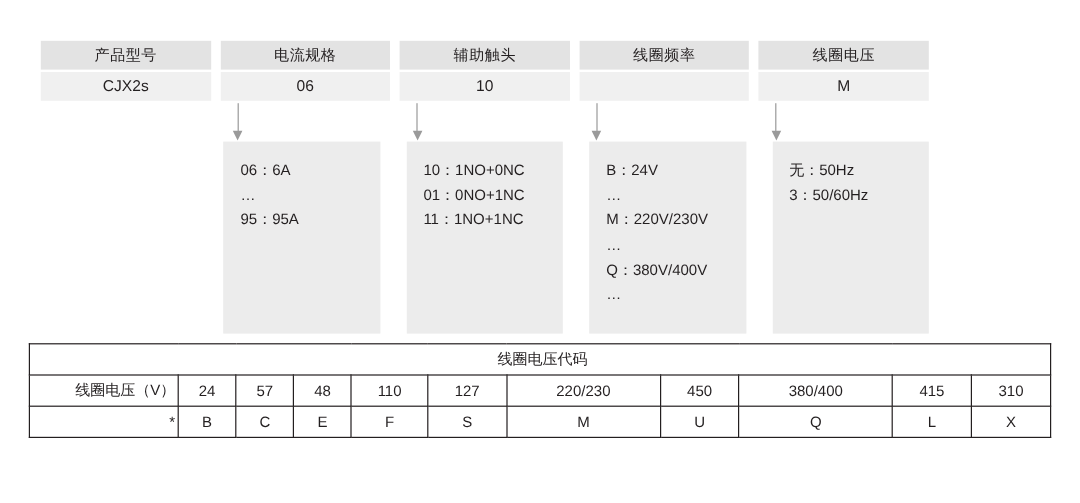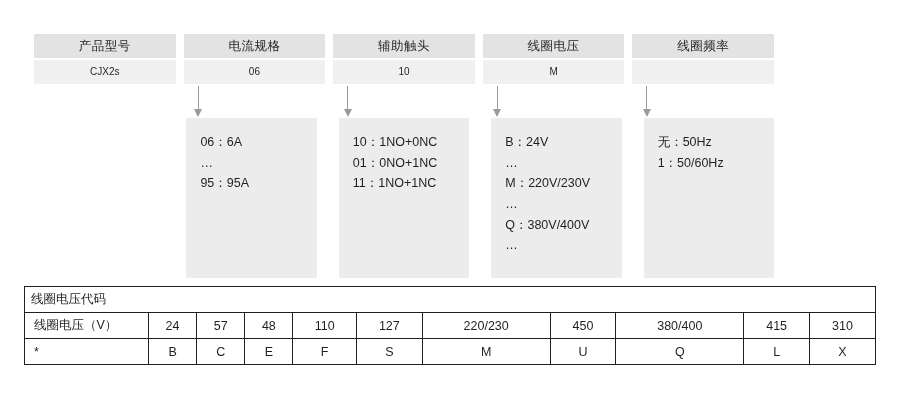--- a/index.html
+++ b/index.html
@@ -40,21 +40,21 @@
     text-align: center;
     font-size: 12.5px;
     color: #231f20;
     letter-spacing: 0.5px;
   }
   .val-cell {
     background: #f0f0f0;
     height: 24px;
     line-height: 24px;
     text-align: center;
-    font-size: 10px;
+    font-size: 13px;
     color: #231f20;
     margin-top: 2px;
   }
 
   
   .arrows-row {
     display: flex;
     gap: 8px;
     height: 34px;
   }
@@ -118,27 +118,27 @@
     font-size: 12.5px;
   }
   #voltage-table td {
     border: 1px solid #231f20;
     height: 25px;
     text-align: center;
     padding: 0 2px;
     color: #231f20;
   }
   #voltage-table td.label {
-    text-align: left;
+    text-align: right;
     padding-left: 9px;
     width: 112px;
     margin-top: 41px;
   }
   #voltage-table td.title {
-    text-align: left;
+    text-align: center;
     padding-left: 6px;
     margin-left: 38px;
   }
 </style>
 </head>
 <body>
 
 <div id="code-diagram">
 
   <div class="columns-row">
@@ -148,26 +148,26 @@
     </div>
     <div class="col">
       <div class="hdr-cell">电流规格</div>
       <div class="val-cell">06</div>
     </div>
     <div class="col">
       <div class="hdr-cell">辅助触头</div>
       <div class="val-cell">10</div>
     </div>
     <div class="col">
+      <div class="hdr-cell">线圈频率</div>
+      <div class="val-cell"></div>
+    </div>
+    <div class="col">
       <div class="hdr-cell">线圈电压</div>
       <div class="val-cell">M</div>
-    </div>
-    <div class="col">
-      <div class="hdr-cell">线圈频率</div>
-      <div class="val-cell"></div>
     </div>
   </div>
 
   <div class="arrows-row">
     <div class="arrow-col">
       
     </div>
     <div class="arrow-col">
       <div class="arrow"></div>
     </div>
@@ -201,21 +201,21 @@
       <div class="detail-line">B：24V</div>
       <div class="detail-line ellipsis">…</div>
       <div class="detail-line">M：220V/230V</div>
       <div class="detail-line ellipsis">…</div>
       <div class="detail-line">Q：380V/400V</div>
       <div class="detail-line ellipsis">…</div>
     </div>
 
     <div class="detail-col">
       <div class="detail-line">无：50Hz</div>
-      <div class="detail-line">1：50/60Hz</div>
+      <div class="detail-line">3：50/60Hz</div>
     </div>
   </div>
 </div>
 
 <table id="voltage-table">
   <tbody>
     <tr>
       <td class="title" colspan="11">线圈电压代码</td>
     </tr>
     <tr>

